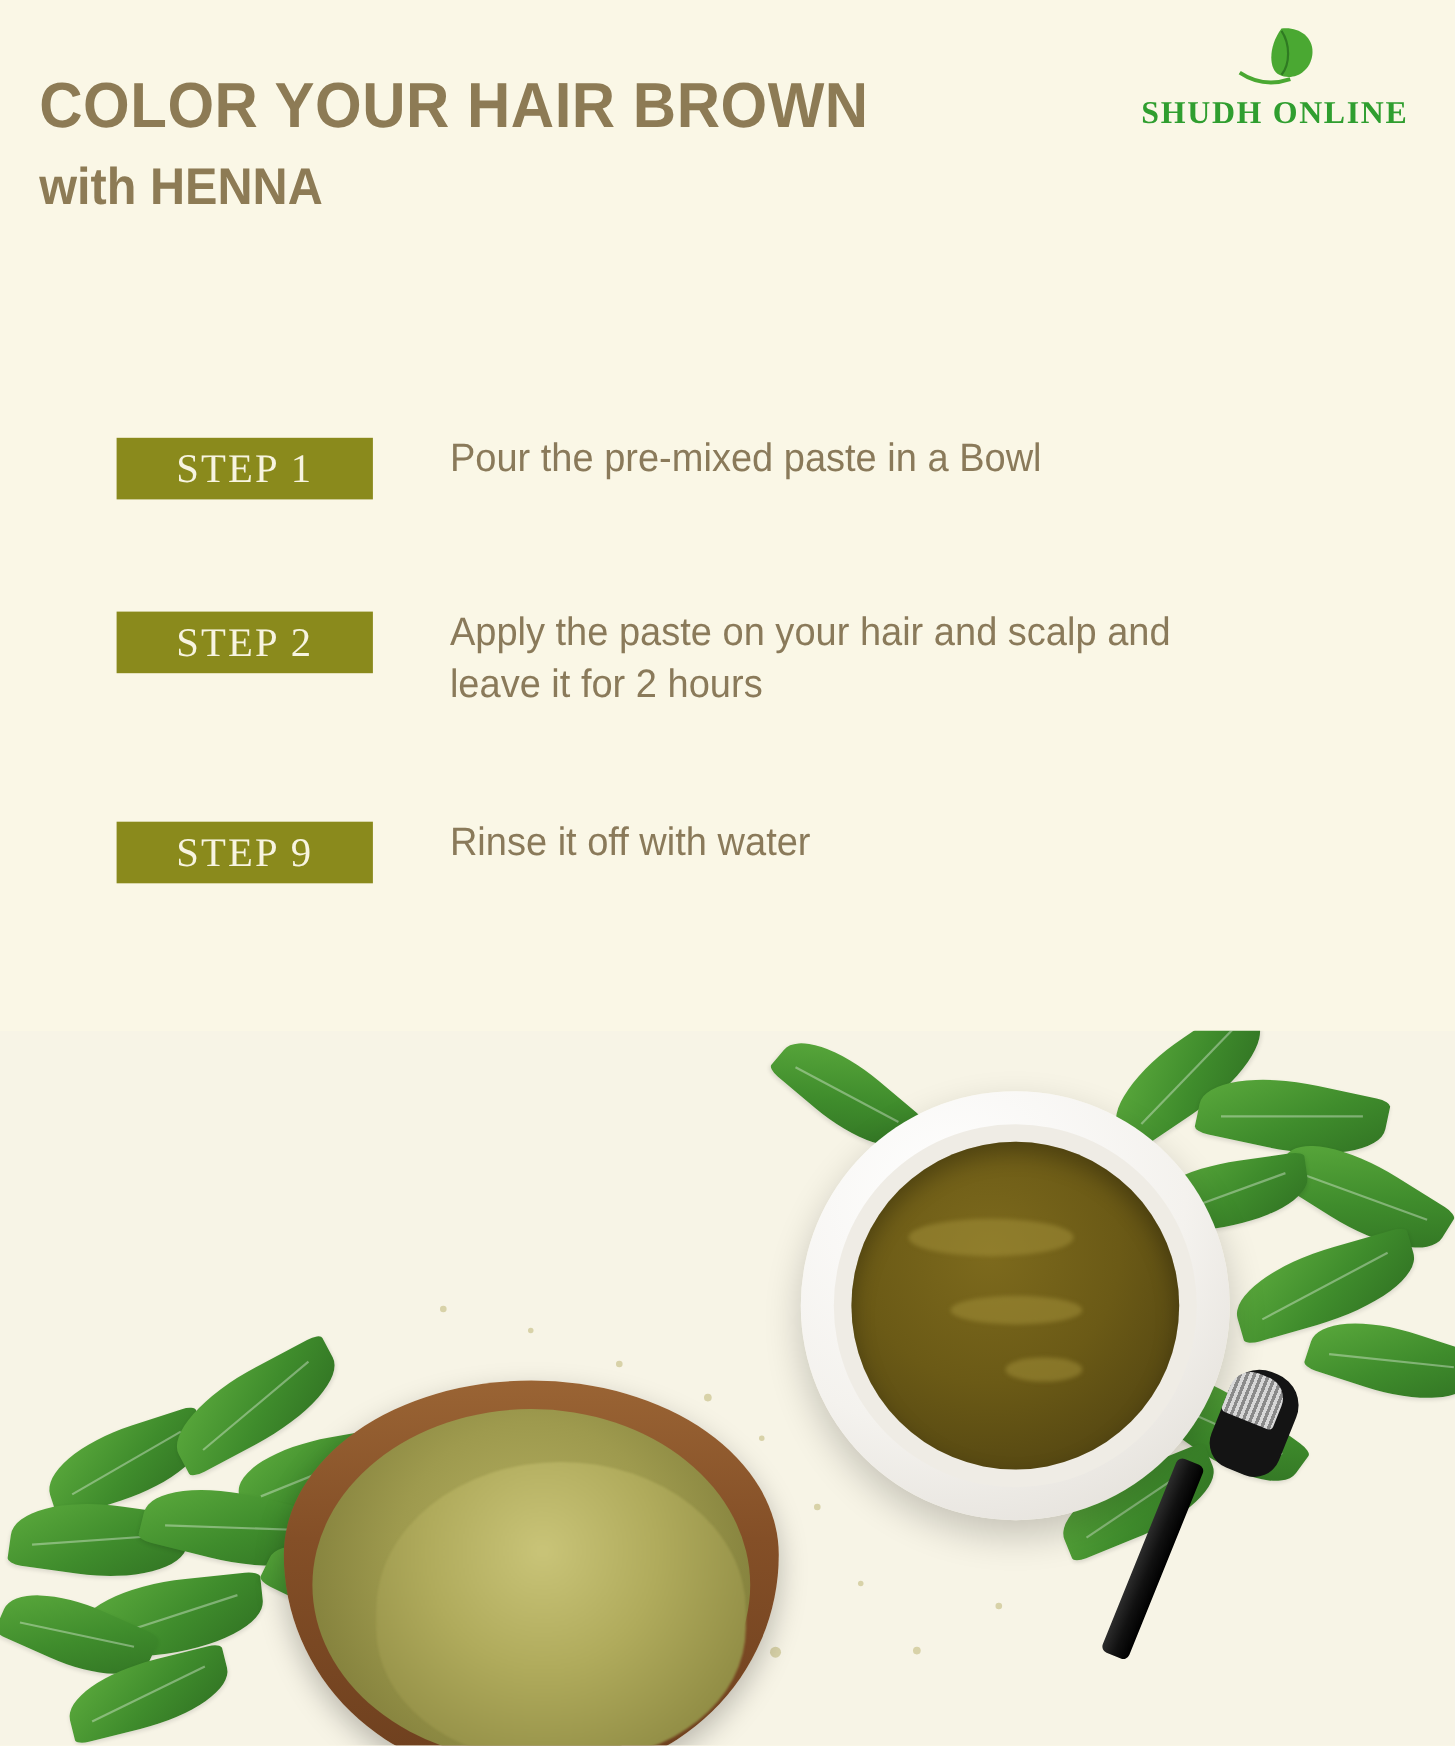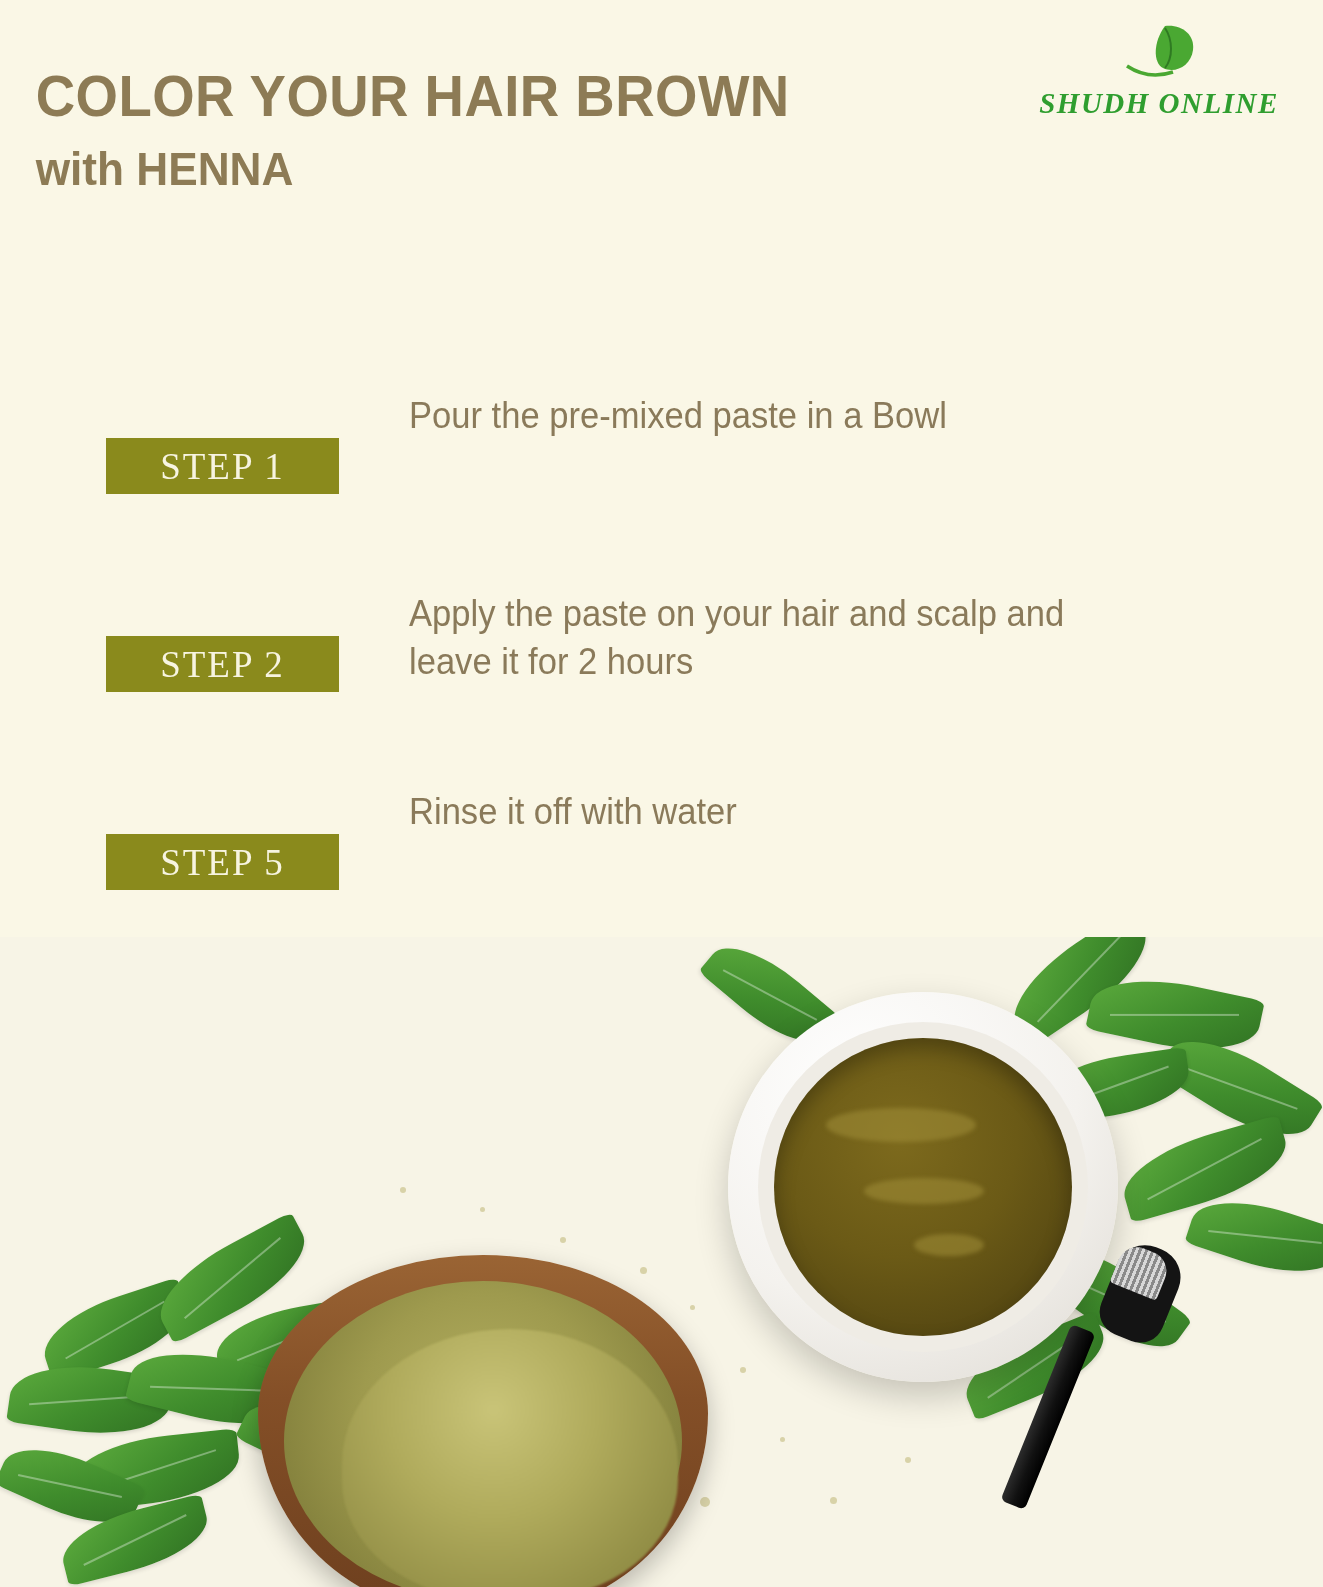--- a/index.html
+++ b/index.html
@@ -24,21 +24,20 @@
   }
 
   
   .logo {
     position: absolute;
     top: 22px;
     right: 34px;
     width: 260px;
     height: 110px;
     text-align: center;
-    font-style: italic;
   }
   .logo-mark {
     position: absolute;
     top: 0px;
     left: 50%;
     transform: translateX(-38px);
     width: 80px;
     height: 62px;
   }
   .logo-text {
@@ -99,21 +98,20 @@
     height: 56px;
     background: #8a8a1c;
     color: #f7f4e0;
     font-family: "Liberation Serif", serif;
     font-size: 37px;
     letter-spacing: 2px;
     display: flex;
     align-items: center;
     justify-content: center;
     box-sizing: border-box;
-    margin-top: 40px;
   }
   .step-text {
     margin-left: 70px;
     margin-top: -6px;
     max-width: 770px;
     font-family: "Liberation Sans Narrow", "Liberation Sans", sans-serif;
     font-size: 36px;
     line-height: 1.32;
     color: #8a7a5a;
     transform: scaleX(0.96);
@@ -301,21 +299,21 @@
       <div class="step-badge">STEP 1</div>
       <div class="step-text">Pour the pre-mixed paste in a Bowl</div>
     </div>
 
     <div class="step-row">
       <div class="step-badge">STEP 2</div>
       <div class="step-text">Apply the paste on your hair and scalp and leave it for 2 hours</div>
     </div>
 
     <div class="step-row">
-      <div class="step-badge">STEP 5</div>
+      <div class="step-badge">STEP 9</div>
       <div class="step-text">Rinse it off with water</div>
     </div>
 
   </div>
 
   <div class="note">
     <b>Note:</b>
     <span>Cleanse hair with a mild shampoo the next day.</span>
   </div>
 

